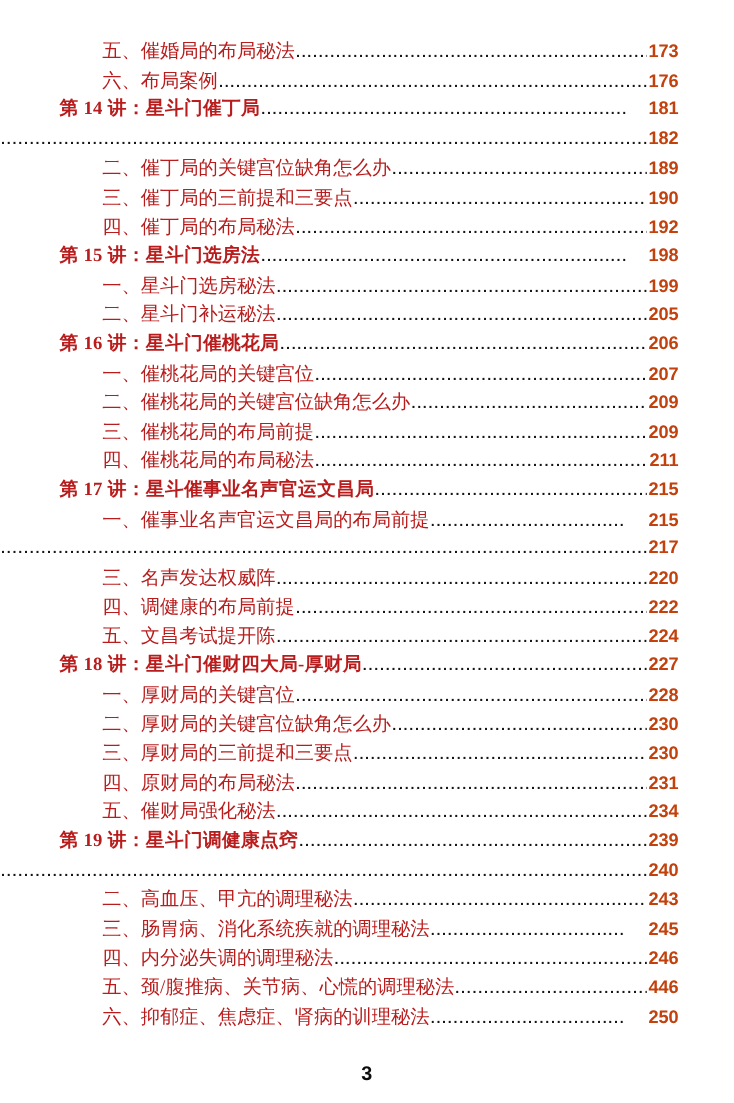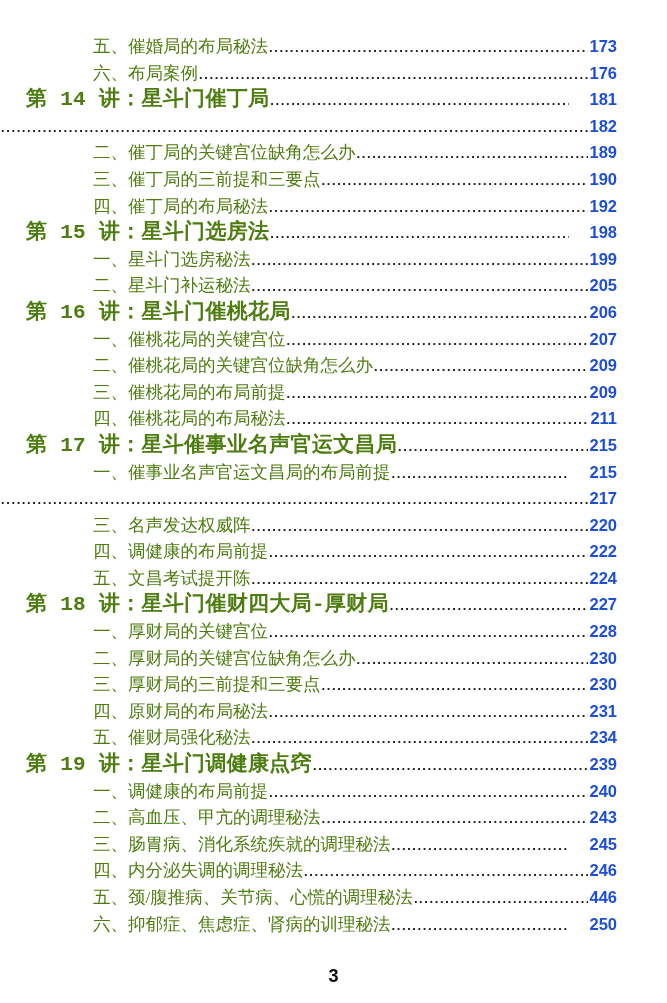--- a/index.html
+++ b/index.html
@@ -25,52 +25,52 @@
   .row {
     display: flex;
     align-items: baseline;
     height: 26.6px;
     line-height: 26.6px;
     white-space: nowrap;
   }
   .row .title {
     flex: 0 0 auto;
     font-size: 17.5px;
-    color: #4d7c0f;
+    color: #b91c1c;
   }
   .row.sub .title {
     margin-left: 93px;
     font-family: "Liberation Serif", serif;
     font-weight: 500;
   }
   .row.chapter .title {
-    margin-left: 26px;
-    font-family: Liberation Mono, monospace;
-    font-weight: 700;
-    font-size: 21px;
+    margin-left: 54px;
+    font-family: Liberation Serif, serif;
+    font-weight: 700;
+    font-size: 17px;
     letter-spacing: 0.3px;
   }
   .leader {
     flex: 1 1 auto;
     overflow: hidden;
     height: 22px;
     margin: 0 1px;
     font-family: "Liberation Sans", sans-serif;
     font-weight: 700;
     font-size: 13px;
     letter-spacing: 1.6px;
     color: #161616;
     white-space: nowrap;
   }
   .num {
     flex: 0 0 auto;
     font-family: "Liberation Sans", sans-serif;
     font-weight: 700;
     font-size: 16.5px;
-    color: #1d4ed8;
+    color: #c2410c;
   }
   .num.gap { margin-left: 19px; }
   .footer {
     position: absolute;
     left: 0;
     right: 0;
     top: 966px;
     text-align: center;
   }
   .pageno {
@@ -245,21 +245,20 @@
     <span class="num">234</span>
   </div>
 
   <div class="row chapter">
     <span class="title">第 19 讲：星斗门调健康点窍</span>
     <span class="leader">............................................................................................................................................................................................................................</span>
     <span class="num">239</span>
   </div>
 
   <div class="row sub">
-    <span class="title">一、调健康的布局前提</span>
     <span class="leader">............................................................................................................................................................................................................................</span>
     <span class="num">240</span>
   </div>
 
   <div class="row sub">
     <span class="title">二、高血压、甲亢的调理秘法</span>
     <span class="leader">............................................................................................................................................................................................................................</span>
     <span class="num">243</span>
   </div>
 

